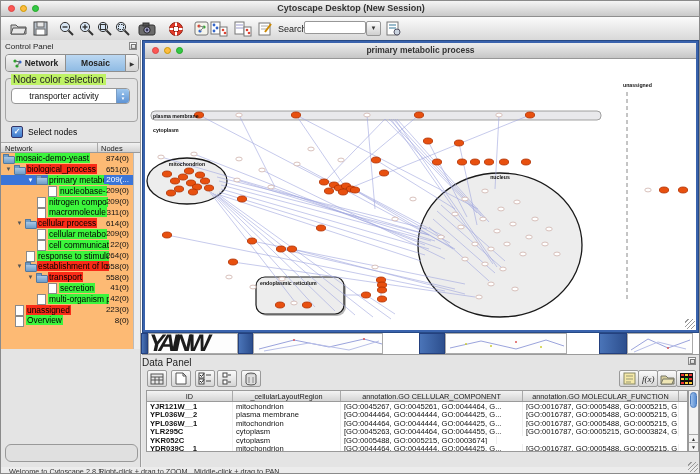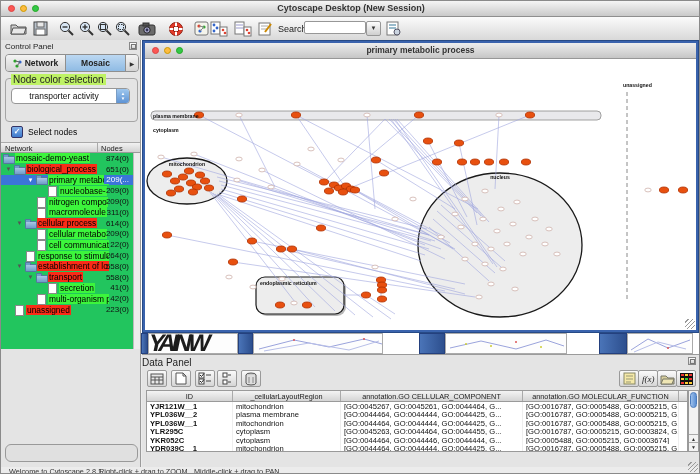--- a/index.html
+++ b/index.html
@@ -32,21 +32,21 @@
   .grouplegend{position:absolute;left:5px;top:-5px;background:#bef264;padding:0 2px;font-size:10px;color:#222;text-align:right;}
   .combo{position:absolute;left:5px;top:9px;width:119px;height:16px;background:#fff;border:1px solid #979797;border-radius:4px;font-size:8.5px;display:flex;align-items:center;box-sizing:border-box;}
   .combo .val{flex:1;text-align:center;color:#111;}
   .combo .btn{width:13px;height:100%;background:linear-gradient(#9ec7ee,#5e93d4);border-left:1px solid #7a9dc4;border-radius:0 3px 3px 0;color:#fff;font-size:4.5px;line-height:5px;text-align:center;padding-top:2px;box-sizing:border-box;}
   .checkrow{position:absolute;left:10px;top:86px;display:flex;align-items:center;gap:5px;}
   .checkbox{width:10px;height:10px;background:linear-gradient(#7fb0e8,#3d79cc);border:1px solid #336;border-radius:2px;color:#fff;font-size:8px;line-height:10px;text-align:center;font-weight:bold;}
   .treehdr{position:absolute;left:0px;top:102px;width:139px;height:11px;background:linear-gradient(#f2f2f2,#d2d2d2);border-top:1px solid #aaa;border-bottom:1px solid #9a9a9a;font-size:7.5px;color:#222;box-sizing:border-box;}
   .treehdr .c1{position:absolute;left:4px;top:1px;}
   .treehdr .c2{position:absolute;left:100px;top:1px;}
   .treehdr .div{position:absolute;left:96px;top:0;bottom:0;width:1px;background:#aaa;}
-  #tree{position:absolute;left:0;top:113px;width:132px;height:196px;background:#22c55e;overflow:hidden;}
+  #tree{position:absolute;left:0;top:113px;width:132px;height:196px;background:#fdba74;overflow:hidden;}
   .treescroll{position:absolute;left:132px;top:113px;width:7px;height:196px;background:#ececec;border-left:1px solid #bbb;box-sizing:border-box;}
   .trow{position:relative;height:10.8px;display:flex;align-items:center;font-size:8.4px;white-space:nowrap;}
   .trow.sel{background:#3b75d8;}
   .trow .ind{display:inline-block;height:1px;flex:none;}
   .arw{flex:none;width:11px;font-size:6px;color:#555;text-align:center;}
   .trow.sel .arw{color:#fff;}
   .ticon{flex:none;width:11px;height:9px;position:relative;margin-right:1px;}
   .ticon.folder:before{content:"";position:absolute;left:0;top:2px;width:10px;height:6px;background:linear-gradient(#a9c7e4,#6f9cc8);border:1px solid #54799e;border-radius:1px;}
   .ticon.folder:after{content:"";position:absolute;left:0;top:0px;width:4px;height:2px;background:#6f9cc8;border:1px solid #54799e;border-bottom:none;border-radius:1px 1px 0 0;}
   .ticon.file:before{content:"";position:absolute;left:1px;top:0;width:7px;height:9px;background:#fff;border:1px solid #8a8a8a;}
@@ -344,20 +344,26 @@
           <span class="ind" style="width: 35px;"></span>
           <span class="ticon file"></span>
           <span class="lbl green" style="max-width: 59px;">multi-organism pro</span>
           <span class="cnt">42(0)</span>
         </div>
         <div class="trow">
           <span class="ind" style="width: 13px;"></span>
           <span class="ticon file"></span>
           <span class="lbl red" style="max-width: 81px;">unassigned</span>
           <span class="cnt">223(0)</span>
+        </div>
+        <div class="trow">
+          <span class="ind" style="width: 13px;"></span>
+          <span class="ticon file"></span>
+          <span class="lbl green" style="max-width: 81px;">Overview</span>
+          <span class="cnt">8(0)</span>
         </div>
       </div>
     <div class="treescroll"></div>
     <div class="cpbottom"></div>
   </div>
 
   <div id="mdi">
     <div id="netwin">
       <div class="ntitle">
         <div class="lights">
@@ -667,21 +673,20 @@
         </div>
         <div class="drow">
           <div class="dc id" style="width: 86px;">YLR295C</div>
           <div class="dc" style="width: 108px;">cytoplasm</div>
           <div class="dc" style="width: 182px;">[GO:0045263, GO:0044464, GO:0044455, G...</div>
           <div class="dc" style="width: 156px;">[GO:0016787, GO:0005215, GO:0003824, G...</div>
         </div>
         <div class="drow">
           <div class="dc id" style="width: 86px;">YKR052C</div>
           <div class="dc" style="width: 108px;">cytoplasm</div>
-          <div class="dc" style="width: 182px;">[GO:0044464, GO:0044446, GO:0044444, G...</div>
           <div class="dc" style="width: 156px;">[GO:0005488, GO:0005215, GO:0003674]</div>
         </div>
         <div class="drow">
           <div class="dc id" style="width: 86px;">YDR039C__1</div>
           <div class="dc" style="width: 108px;">mitochondrion</div>
           <div class="dc" style="width: 182px;">[GO:0044464, GO:0044444, GO:0044425, G...</div>
           <div class="dc" style="width: 156px;">[GO:0016787, GO:0005488, GO:0005215, G...</div>
         </div>
       </div>
     <div id="dscroll">

